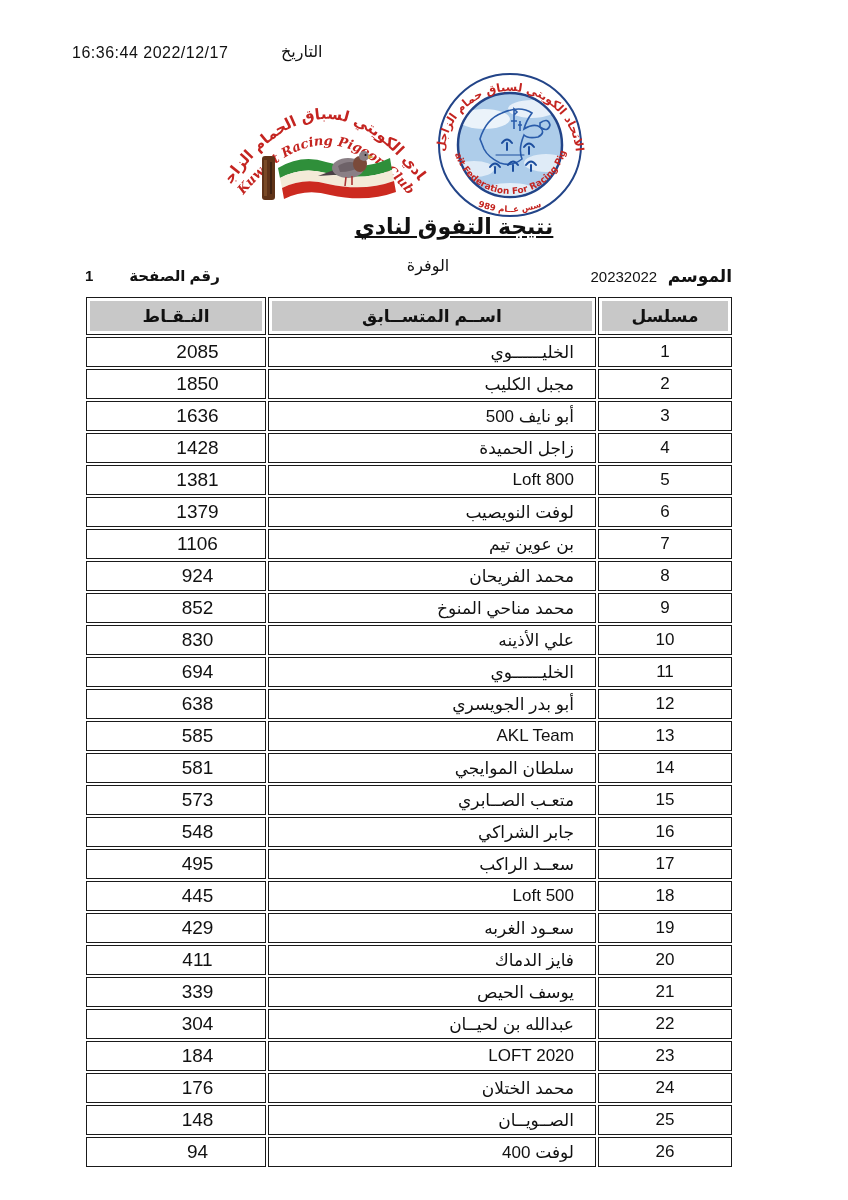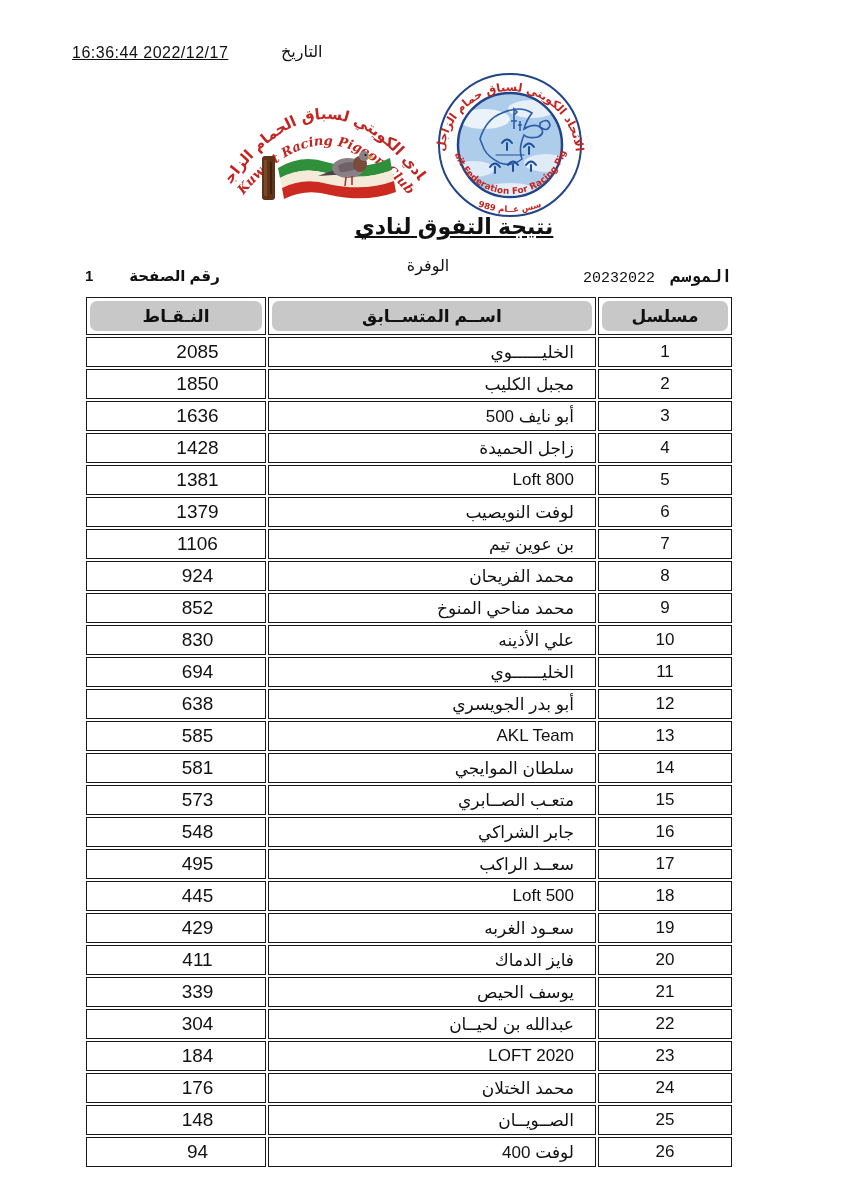--- a/index.html
+++ b/index.html
@@ -4,51 +4,51 @@
 <style>
   html,body{margin:0;padding:0;}
   body{
     width:848px;height:1200px;background:#ffffff;
     font-family:"Liberation Sans","DejaVu Sans",sans-serif;
     color:#111;
   }
   .page{position:relative;width:848px;height:1200px;overflow:hidden;background:#fff;}
 
   
-  .datetime{position:absolute;left:72px;top:44px;font-size:16px;letter-spacing:.5px;text-decoration:underline;}
+  .datetime{position:absolute;left:72px;top:44px;font-size:16px;letter-spacing:.5px;}
   .date-label{position:absolute;left:281px;top:42px;font-size:16px;font-weight:normal;}
 
   
   .logo-left{position:absolute;left:222px;top:80px;width:208px;height:128px;}
   .logo-right{position:absolute;left:428px;top:71px;width:164px;height:150px;}
 
   
   .title{position:absolute;left:60px;right:0;top:214px;text-align:center;
          font-size:22px;font-weight:bold;direction:rtl;text-decoration:underline;}
   .club{position:absolute;left:0;right:0;top:256px;text-align:center;font-size:16px;direction:rtl;padding-left:8px;}
 
   
-  .season{position:absolute;right:116px;top:266px;direction:rtl;font-family:Liberation Mono, monospace;}
+  .season{position:absolute;right:116px;top:266px;direction:rtl;}
   .season .lbl{font-weight:bold;font-size:17px;}
   .season .val{font-size:15px;margin-right:6px;}
   .page-num{position:absolute;left:85px;top:267px;font-size:15px;}
   .page-num .val{font-weight:bold;display:inline-block;width:40px;}
   .page-num .lbl{font-weight:bold;direction:rtl;}
 
   
   table.results{
     position:absolute;left:84px;top:295px;width:650px;
     border-collapse:separate;border-spacing:2px 2px;
     table-layout:fixed;
   }
   col.c-points{width:180px;} col.c-name{width:328px;} col.c-serial{width:134px;}
   .results th{border:1px solid #1a1a1a;padding:3px;background:#fff;height:30px;}
   .results th .hdr{
     background:#c8c8c8;height:100%;display:flex;align-items:center;justify-content:center;
-    font-weight:bold;font-size:17px;direction:rtl;border-radius:7px;
+    font-weight:bold;font-size:17px;direction:rtl;
   }
   .results td{
     border:1px solid #1a1a1a;height:26px;background:#fff;
     font-size:17px;vertical-align:middle;overflow:hidden;white-space:nowrap;
   }
   td.points{text-align:center;padding-left:44px;font-size:19px;}
   td.name{text-align:right;direction:rtl;padding-right:21px;padding-left:14px;font-size:17px;}
   td.serial{text-align:center;font-size:17px;}
 </style>
 </head>

